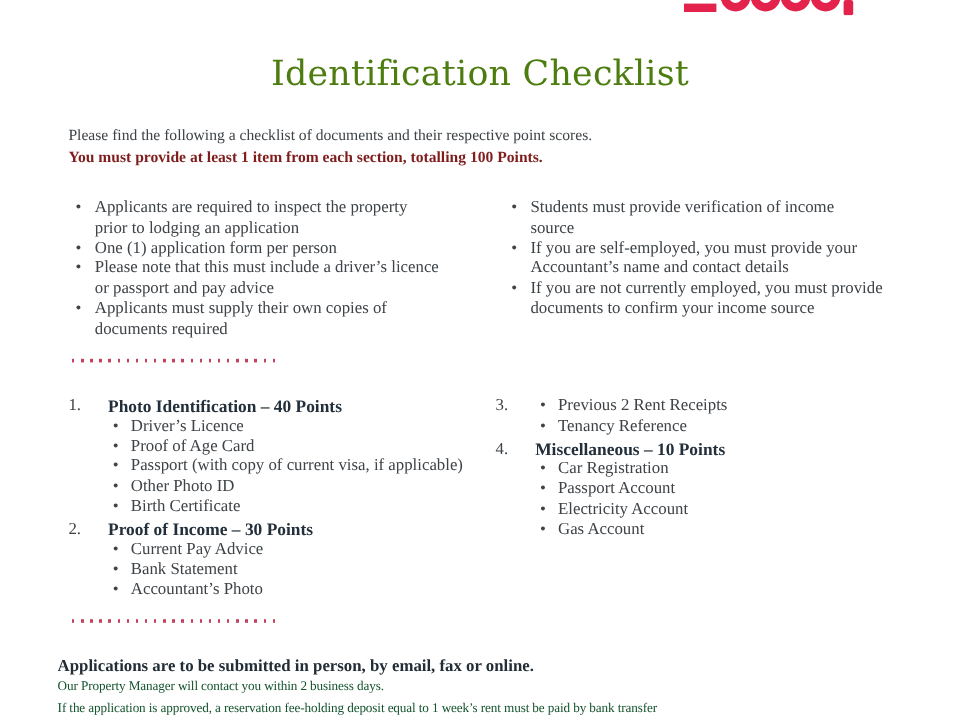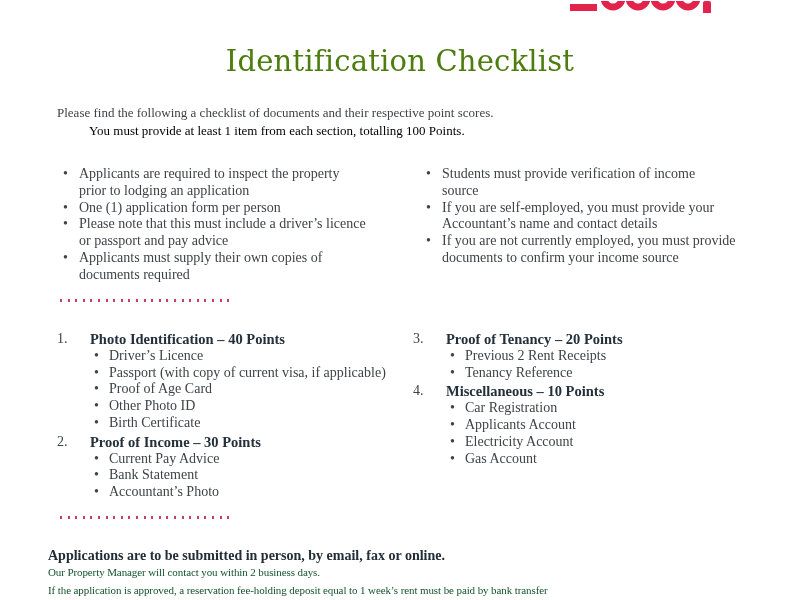--- a/index.html
+++ b/index.html
@@ -9,21 +9,21 @@
   }
   
   .logo{position:absolute;top:0;right:88px;width:142px;height:13px;overflow:hidden;}
   
   .title{
     position:absolute;top:44px;left:0;width:100%;margin:0;text-align:center;
     font-family:"DejaVu Serif",serif;font-weight:500;font-size:29px;color:#4d7c0f;letter-spacing:.2px;
   }
   
   .intro{position:absolute;left:57px;top:104px;font-size:13px;line-height:17.5px;}
-  .intro .bold-line{font-weight:normal;color:#000000;margin-left:32px;}
+  .intro .bold-line{font-weight:bold;color:#7f1d1d;}
   
   ul.notes{position:absolute;margin:0;padding:0;list-style:none;font-size:14px;line-height:16.8px;}
   .notes-left{left:62px;top:166px;width:360px;}
   .notes-right{left:425px;top:166px;width:355px;}
   ul.notes li{position:relative;padding-left:17px;white-space:pre-line;}
   ul.notes li::before{content:"\2022";position:absolute;left:1px;top:0;color:#3e4347;}
   
   .divider{
     position:absolute;left:60px;width:173px;height:3px;
     background:repeating-linear-gradient(to right,#c6415e 0 2px,transparent 2px 7.6px);
@@ -91,22 +91,22 @@
 
   <div class="col col-a">
 
     <div class="section">
       <div class="sec-head">
         <span class="num">1.</span>
         <span>Photo Identification – 40 Points</span>
       </div>
       <ul class="sec-items">
         <li>Driver’s Licence</li>
+        <li>Proof of Age Card</li>
         <li>Passport (with copy of current visa, if applicable)</li>
-        <li>Proof of Age Card</li>
         <li>Other Photo ID</li>
         <li>Birth Certificate</li>
       </ul>
     </div>
 
     <div class="section">
       <div class="sec-head">
         <span class="num">2.</span>
         <span>Proof of Income – 30 Points</span>
       </div>
@@ -117,36 +117,35 @@
       </ul>
     </div>
 
   </div>
 
   <div class="col col-b">
 
     <div class="section">
       <div class="sec-head">
         <span class="num">3.</span>
-        <span>Proof of Tenancy – 20 Points</span>
       </div>
       <ul class="sec-items">
         <li>Previous 2 Rent Receipts</li>
         <li>Tenancy Reference</li>
       </ul>
     </div>
 
     <div class="section">
       <div class="sec-head">
         <span class="num">4.</span>
         <span>Miscellaneous – 10 Points</span>
       </div>
       <ul class="sec-items">
         <li>Car Registration</li>
-        <li>Applicants Account</li>
+        <li>Passport Account</li>
         <li>Electricity Account</li>
         <li>Gas Account</li>
       </ul>
     </div>
 
   </div>
 
   <div class="divider divider-2"></div>
 
   <div class="footer">

